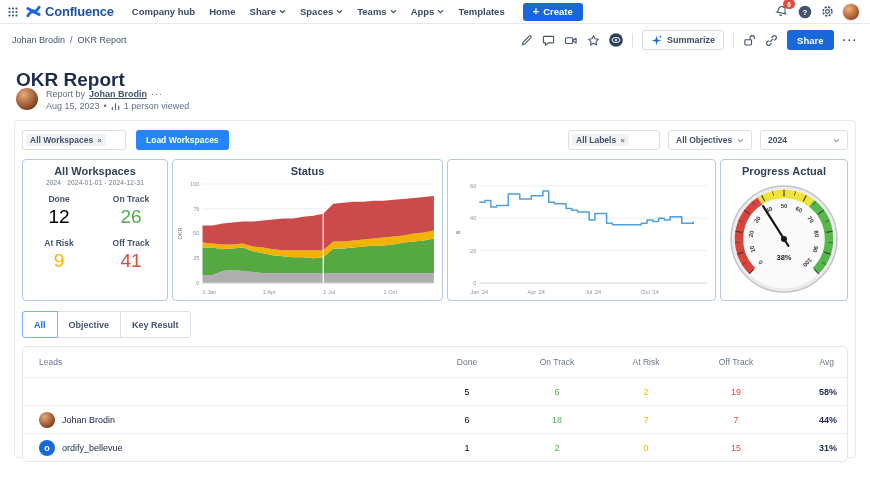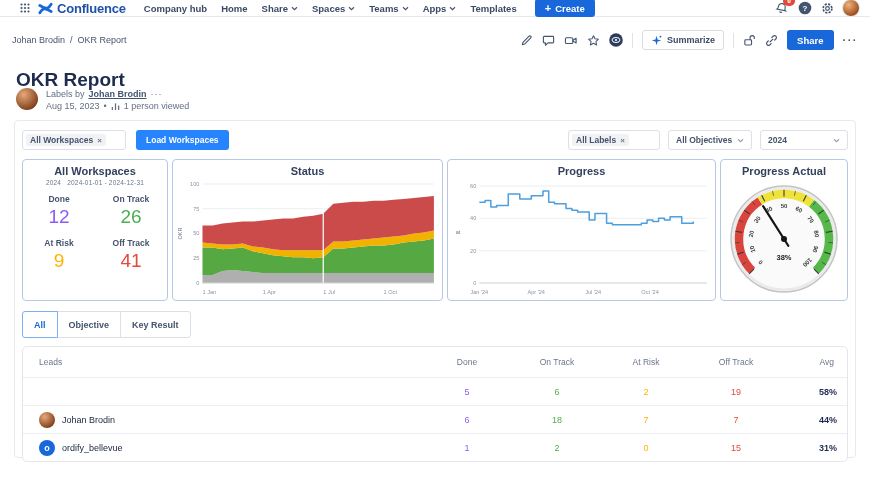--- a/index.html
+++ b/index.html
@@ -1,21 +1,21 @@
 <!DOCTYPE html>
 <html><head>
 <meta charset="utf-8">
 <style>
   html,body{margin:0;padding:0;background:#fff;}
   .canvas{position:relative;width:870px;height:495px;background:#fff;overflow:hidden;
           font-family:"Liberation Sans",sans-serif;color:#172B4D;}
   svg{display:block}
   
-  .topnav{position:absolute;top:0;left:0;width:100%;height:17px;box-sizing:border-box;
-          display:flex;align-items:center;gap:6px;padding:0 10px 0 20px;border-bottom:1px solid #E6E8EC;background:#fff;}
+  .topnav{position:absolute;top:0;left:0;width:100%;height:24px;box-sizing:border-box;
+          display:flex;align-items:center;gap:6px;padding:0 10px 0 8px;border-bottom:1px solid #E6E8EC;background:#fff;}
   .appgrid{display:flex;align-items:center;}
   .logo{display:flex;align-items:center;gap:4px;margin:0 8px 0 2px;cursor:pointer;}
   .wordmark{font-size:13px;font-weight:700;color:#1F51A8;letter-spacing:-0.2px;}
   .navlink{font-size:9.5px;color:#3B4A66;font-weight:600;display:flex;align-items:center;gap:3px;padding:0 4px;cursor:pointer;white-space:nowrap;}
   .createbtn{background:#1868DB;color:#fff;border:none;border-radius:3px;height:18px;padding:0 10px;
              font-size:9.5px;font-weight:700;display:flex;align-items:center;gap:4px;margin-left:8px;cursor:pointer;font-family:inherit;}
   .createbtn .plus{font-size:11px;font-weight:700;line-height:1;}
   .flexspacer{flex:1;}
   .search{width:102px;height:17px;border:1px solid #8C94A6;border-radius:4px;display:flex;align-items:center;padding:0 5px;gap:4px;background:#fff;}
   .search input{border:none;outline:none;width:100%;font-size:8.5px;color:#44546E;background:transparent;font-family:inherit;}
@@ -60,21 +60,21 @@
   .card-summary{width:146px;}
   .card-status{width:271px;}
   .card-progress{width:269px;}
   .card-gauge{flex:1;}
   .card-title{text-align:center;font-size:11px;font-weight:700;color:#33415C;padding-top:5px;}
   .card-sub{text-align:center;font-size:6.5px;color:#6B778C;margin-top:2px;letter-spacing:0.2px;}
   .statgrid{display:grid;grid-template-columns:1fr 1fr;margin-top:8px;row-gap:10px;}
   .statcell{text-align:center;}
   .statlabel{font-size:8.5px;color:#44546E;font-weight:600;}
   .statval{font-size:19px;margin-top:2px;font-weight:500;}
-  .c-gray{color:#8b5cf6;} .c-green{color:#4CAF50;} .c-amber{color:#FFB300;} .c-red{color:#E5493A;}
+  .c-gray{color:#000000;} .c-green{color:#4CAF50;} .c-amber{color:#FFB300;} .c-red{color:#E5493A;}
   .c-dark{color:#1D2B4F;font-weight:700;}
   .chartbox{position:absolute;top:19px;left:3px;right:3px;bottom:3px;}
   .gaugebox{position:absolute;top:18px;left:0;right:0;bottom:2px;display:flex;justify-content:center;}
   
   .tabs{margin-top:10px;display:inline-flex;}
   .tab{height:27px;padding:0 11px;font-size:9px;font-weight:700;color:#44546E;background:#fff;border:1px solid #DCDFE4;
        display:flex;align-items:center;margin-left:-1px;cursor:pointer;position:relative;font-family:inherit;}
   .tab:first-child{border-radius:3px 0 0 3px;margin-left:0;}
   .tab:last-child{border-radius:0 3px 3px 0;}
   .tab.active{color:#1868DB;border-color:#7AAEF5;z-index:2;}
@@ -249,21 +249,21 @@
       <button class="sharebtn">Share</button>
       <span class="morebtn">···</span>
     </div>
   </div>
 
   <h1 class="pagetitle">OKR Report</h1>
   <div class="byline">
     <span class="byavatar"></span>
     <div>
       <div class="l1">
-        <span>Labels by</span>
+        <span>Report by</span>
         <span class="ownerlink">Johan Brodin</span>
         <span class="ownermore">···</span>
       </div>
       <div class="l2">
         <span>Aug 15, 2023</span>
         <span>•</span>
         <span>
           <svg width="9" height="9" viewBox="0 0 10 10">
               <g stroke="#626F86" stroke-width="1.4">
                 <path d="M1.5 9 V5.5"></path>
@@ -362,21 +362,20 @@
               <text x="26" y="115" font-size="5.5" fill="#8A93A6" text-anchor="start">1 Jan</text>
               <text x="85.21739130434783" y="115" font-size="5.5" fill="#8A93A6" text-anchor="start">1 Apr</text>
               <text x="144.43478260869566" y="115" font-size="5.5" fill="#8A93A6" text-anchor="start">1 Jul</text>
               <text x="203.6521739130435" y="115" font-size="5.5" fill="#8A93A6" text-anchor="start">1 Oct</text>
               <text x="6" y="54.5" font-size="5.5" fill="#6B778C" text-anchor="middle" transform="rotate(-90 6 54.5)">OKR</text>
             </svg>
           </div>
       </div>
 
       <div class="card card-progress">
-        <div class="card-title">Progress</div>
         <div class="chartbox" id="progress-chart">
             <svg viewBox="0 0 258 118" width="100%" height="100%" preserveAspectRatio="none">
               <line x1="28" y1="104" x2="253" y2="104" stroke="#ECEDEF" stroke-width="1"></line>
               <text x="25" y="106" font-size="5.5" fill="#8A93A6" text-anchor="end">0</text>
               <line x1="28" y1="71.66666666666667" x2="253" y2="71.66666666666667" stroke="#ECEDEF" stroke-width="1"></line>
               <text x="25" y="73.66666666666667" font-size="5.5" fill="#8A93A6" text-anchor="end">20</text>
               <line x1="28" y1="39.333333333333336" x2="253" y2="39.333333333333336" stroke="#ECEDEF" stroke-width="1"></line>
               <text x="25" y="41.333333333333336" font-size="5.5" fill="#8A93A6" text-anchor="end">40</text>
               <line x1="28" y1="7" x2="253" y2="7" stroke="#ECEDEF" stroke-width="1"></line>
               <text x="25" y="9" font-size="5.5" fill="#8A93A6" text-anchor="end">60</text>

